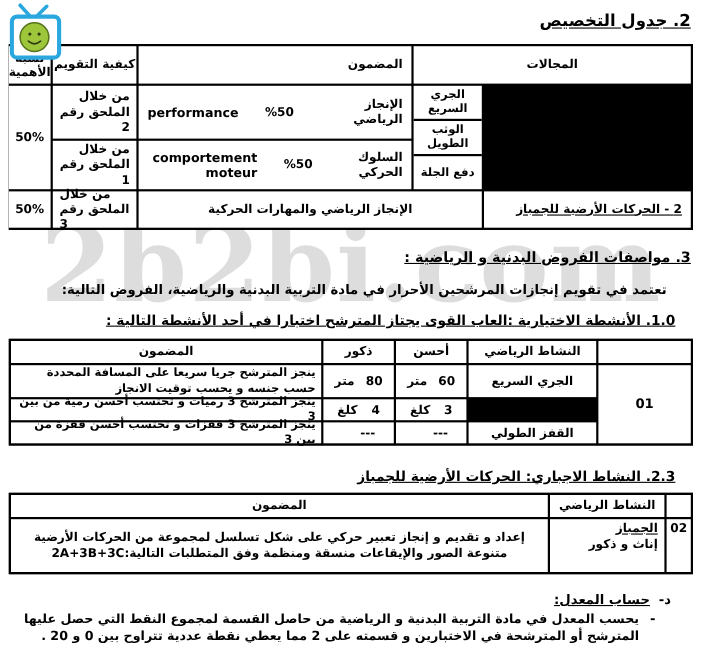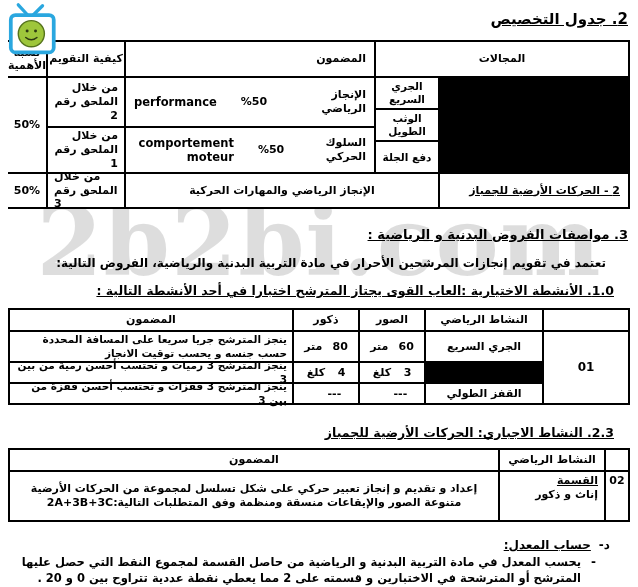--- a/index.html
+++ b/index.html
@@ -157,21 +157,21 @@
         </div>
     </div>
 
     <div class="sec-title s3">3. مواصفات الفروض البدنية و الرياضية :</div>
     <div class="intro">تعتمد في تقويم إنجازات المرشحين الأحرار في مادة التربية البدنية والرياضية، الفروض التالية:</div>
     <div class="sec-title s13">1.0. الأنشطة الاختيارية :العاب القوى يجتاز المترشح اختبارا في أحد الأنشطة التالية :</div>
 
     <div class="gridtable t2">
       <div class="cell t2-hnum"></div>
       <div class="cell t2-hact">النشاط الرياضي</div>
-      <div class="cell t2-hf">الصور</div>
+      <div class="cell t2-hf">أحسن</div>
       <div class="cell t2-hm">ذكور</div>
       <div class="cell t2-hcontent">المضمون</div>
 
       <div class="cell t2-num">
           <span dir="ltr">01</span>
         </div>
 
       <div class="cell" style="grid-column:2;grid-row:2;">الجري السريع</div>
       <div class="cell t2-val" style="grid-column:3;grid-row:2;">
         <span dir="ltr">60</span>
@@ -209,21 +209,21 @@
 
     <div class="gridtable t3">
       <div class="cell" style="grid-column:1;grid-row:1;"></div>
       <div class="cell" style="grid-column:2;grid-row:1;">النشاط الرياضي</div>
       <div class="cell" style="grid-column:3;grid-row:1;">المضمون</div>
 
       <div class="cell t3-num">
           <span dir="ltr">02</span>
         </div>
       <div class="cell t3-act">
-        <span class="u">القسمة</span>
+        <span class="u">الجمباز</span>
         <span>إناث و ذكور</span>
       </div>
       <div class="cell t3-content">إعداد و تقديم و إنجاز تعبير حركي على شكل تسلسل لمجموعة من الحركات الأرضية متنوعة الصور والإيقاعات منسقة ومنظمة وفق المتطلبات التالية:2A+3B+3C</div>
     </div>
 
     <div class="footer">
       <div class="lbl-line">
         <span class="lbl-prefix">د-</span><span class="u">حساب المعدل:</span>
       </div>
       <div class="bullet">

